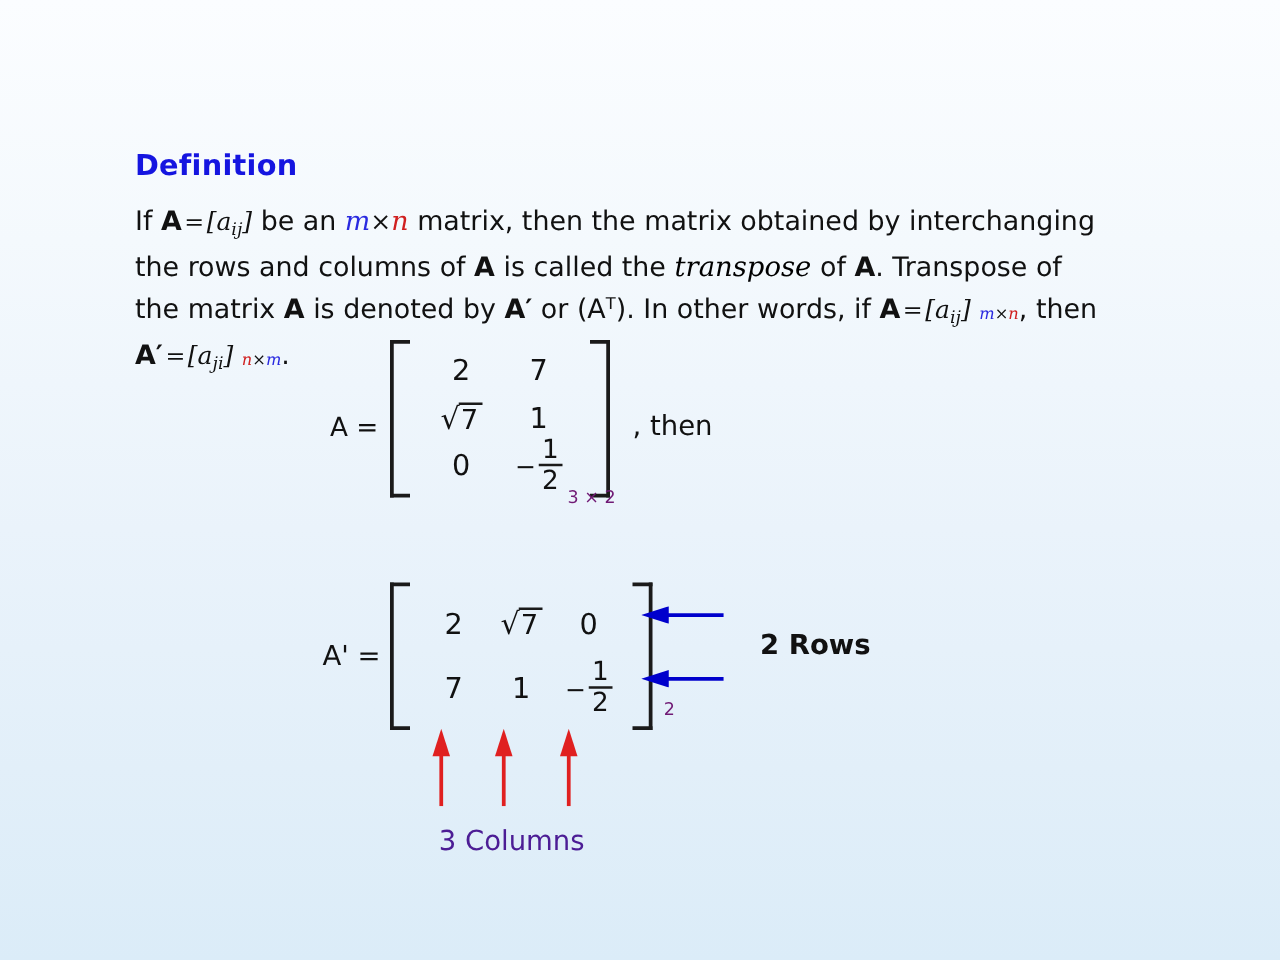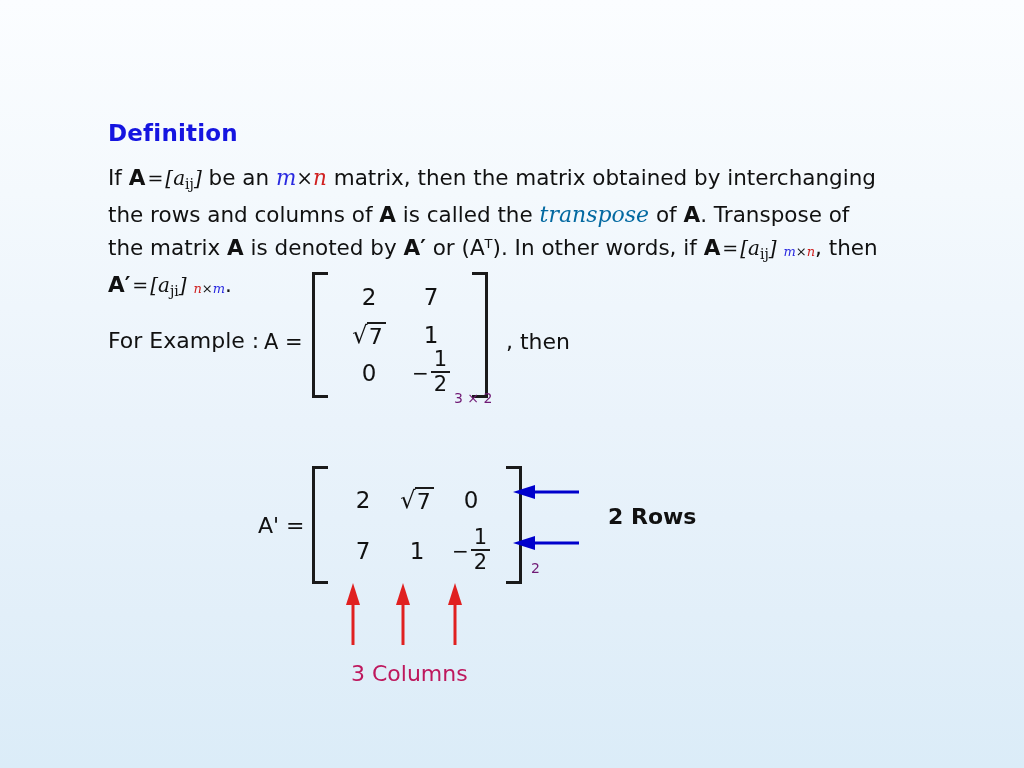--- a/index.html
+++ b/index.html
@@ -62,29 +62,30 @@
     font-family: "DejaVu Serif", serif;
     font-style: italic;
     font-size: 13px;
     vertical-align: -1px;
   }
   .sub-blue { color: #2a2ae0; }
   .sub-red  { color: #d02020; }
   .transpose-word {
     font-family: "DejaVu Serif", serif;
     font-style: italic;
-    color: #0369a1;
+    color: #000000;
     font-size: 22px;
   }
   .sup-t {
     font-size: 13px;
     vertical-align: 7px;
   }
   .ij {
     font-family: "DejaVu Serif", serif;
+    font-style: italic;
     font-size: 14px;
     vertical-align: -4px;
   }
   .abr { font-family: "DejaVu Serif", serif; font-style: italic; font-size: 20px; }
 
   
   .for-example {
     position: absolute;
     left: 108px;
     top: 328px;
@@ -234,35 +235,34 @@
     width: 16px;
   }
   #arrow-col-1 { left: 345px; top: 583px; }
   #arrow-col-2 { left: 395px; top: 583px; }
   #arrow-col-3 { left: 447px; top: 583px; }
   .cols-label {
     position: absolute;
     left: 351px;
     top: 661px;
     font-size: 22px;
-    color: #be185d;
+    color: #4c1d95;
   }
 </style>
 </head>
 <body>
 
 <div class="slide">
 
   <div class="heading">Definition</div>
 
   <div class="definition">
     <span>If </span><b>A</b><span class="eq">=</span><span class="abr">[</span><span class="var-it">a</span><span class="ij">ij</span><span class="abr">]</span><span> be an </span><span class="blue-it">m</span><span class="var-it">×</span><span class="red-it">n</span><span> matrix, then the matrix obtained by interchanging the rows and columns of </span><b>A</b><span> is called the </span><span class="transpose-word">transpose</span><span> of </span><b>A</b><span>. Transpose of the matrix </span><b>A</b><span> is denoted by </span><b>A′</b><span> or (A</span><span class="sup-t">T</span><span>). In other words, if </span><b>A</b><span class="eq">=</span><span class="abr">[</span><span class="var-it">a</span><span class="ij">ij</span><span class="abr">]</span>&nbsp;<span class="sub-it sub-blue">m</span><span class="sub-it">×</span><span class="sub-it sub-red">n</span><span>, then </span><b>A′</b><span class="eq">=</span><span class="abr">[</span><span class="var-it">a</span><span class="ij">ji</span><span class="abr">]</span>&nbsp;<span class="sub-it sub-red">n</span><span class="sub-it">×</span><span class="sub-it sub-blue">m</span><span>.</span>
   </div>
 
-  <div class="for-example">For Example :</div>
   <div class="matA-label">A =</div>
   <div class="then-label">, then</div>
 
   <div class="matrix" id="matrixA">
     <div class="bracket left"></div>
     <div class="mat-body">
       <div class="mat-row">
         <div class="cell">2</div>
         <div class="cell">7</div>
       </div>

